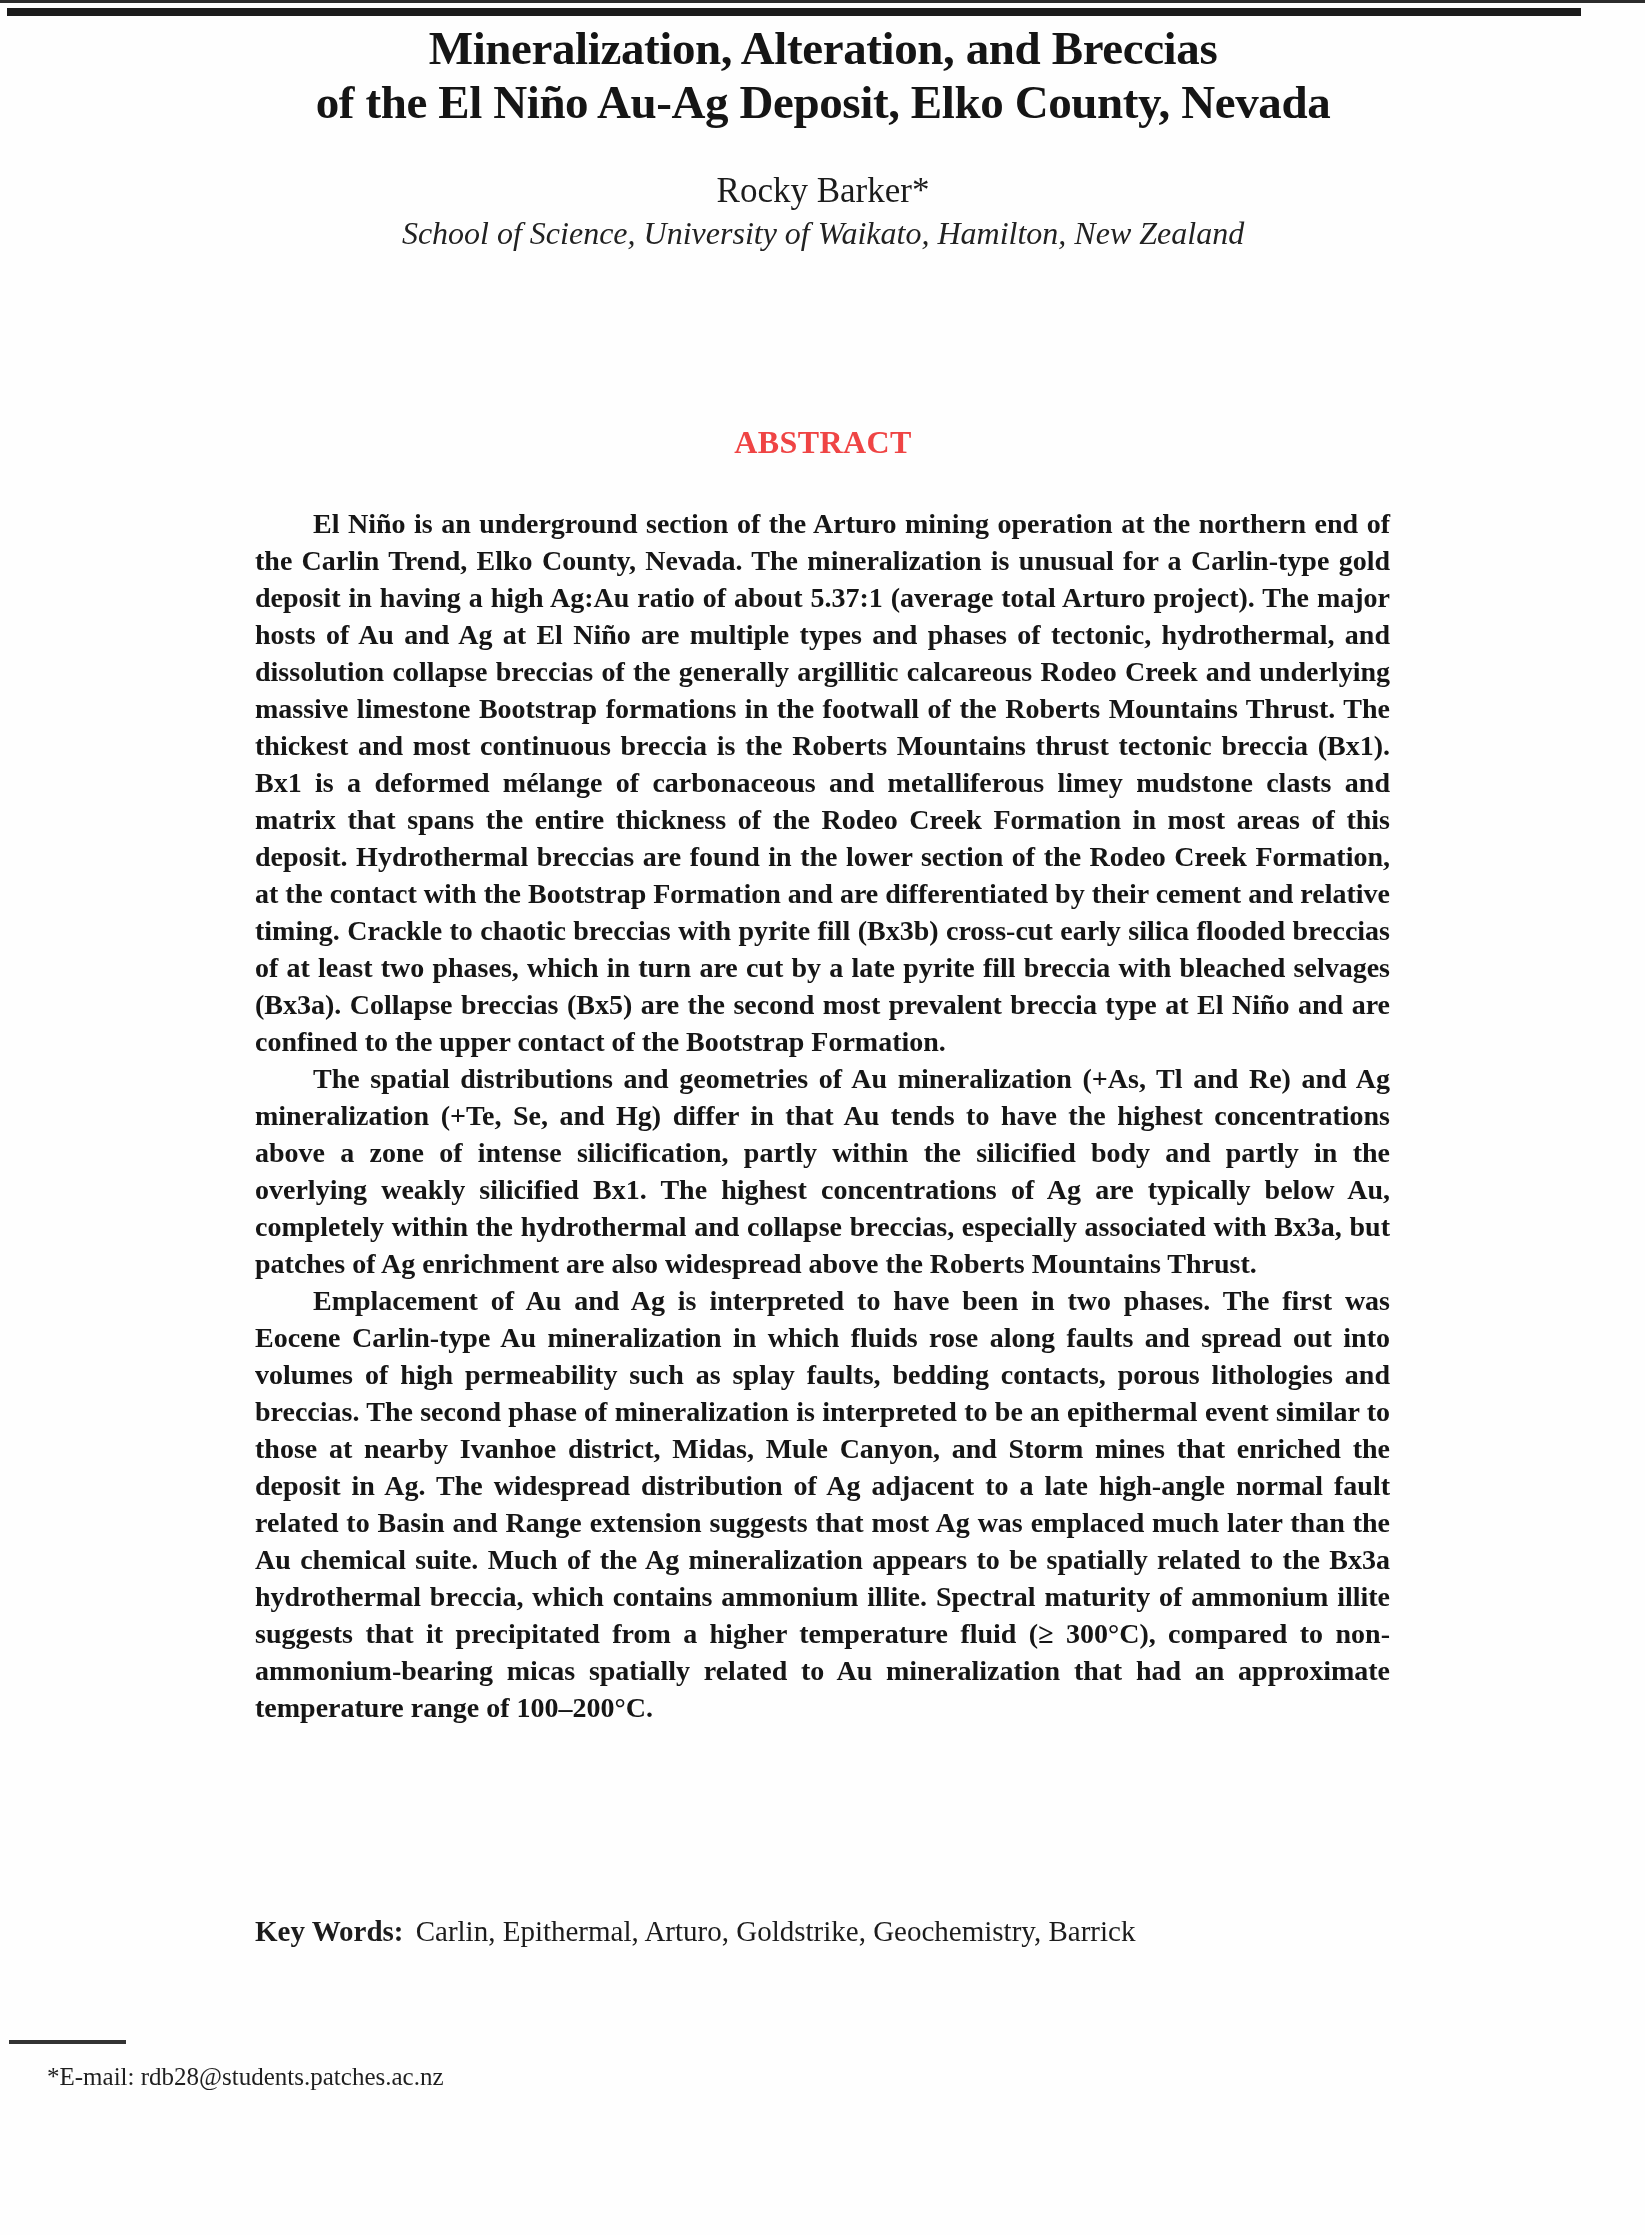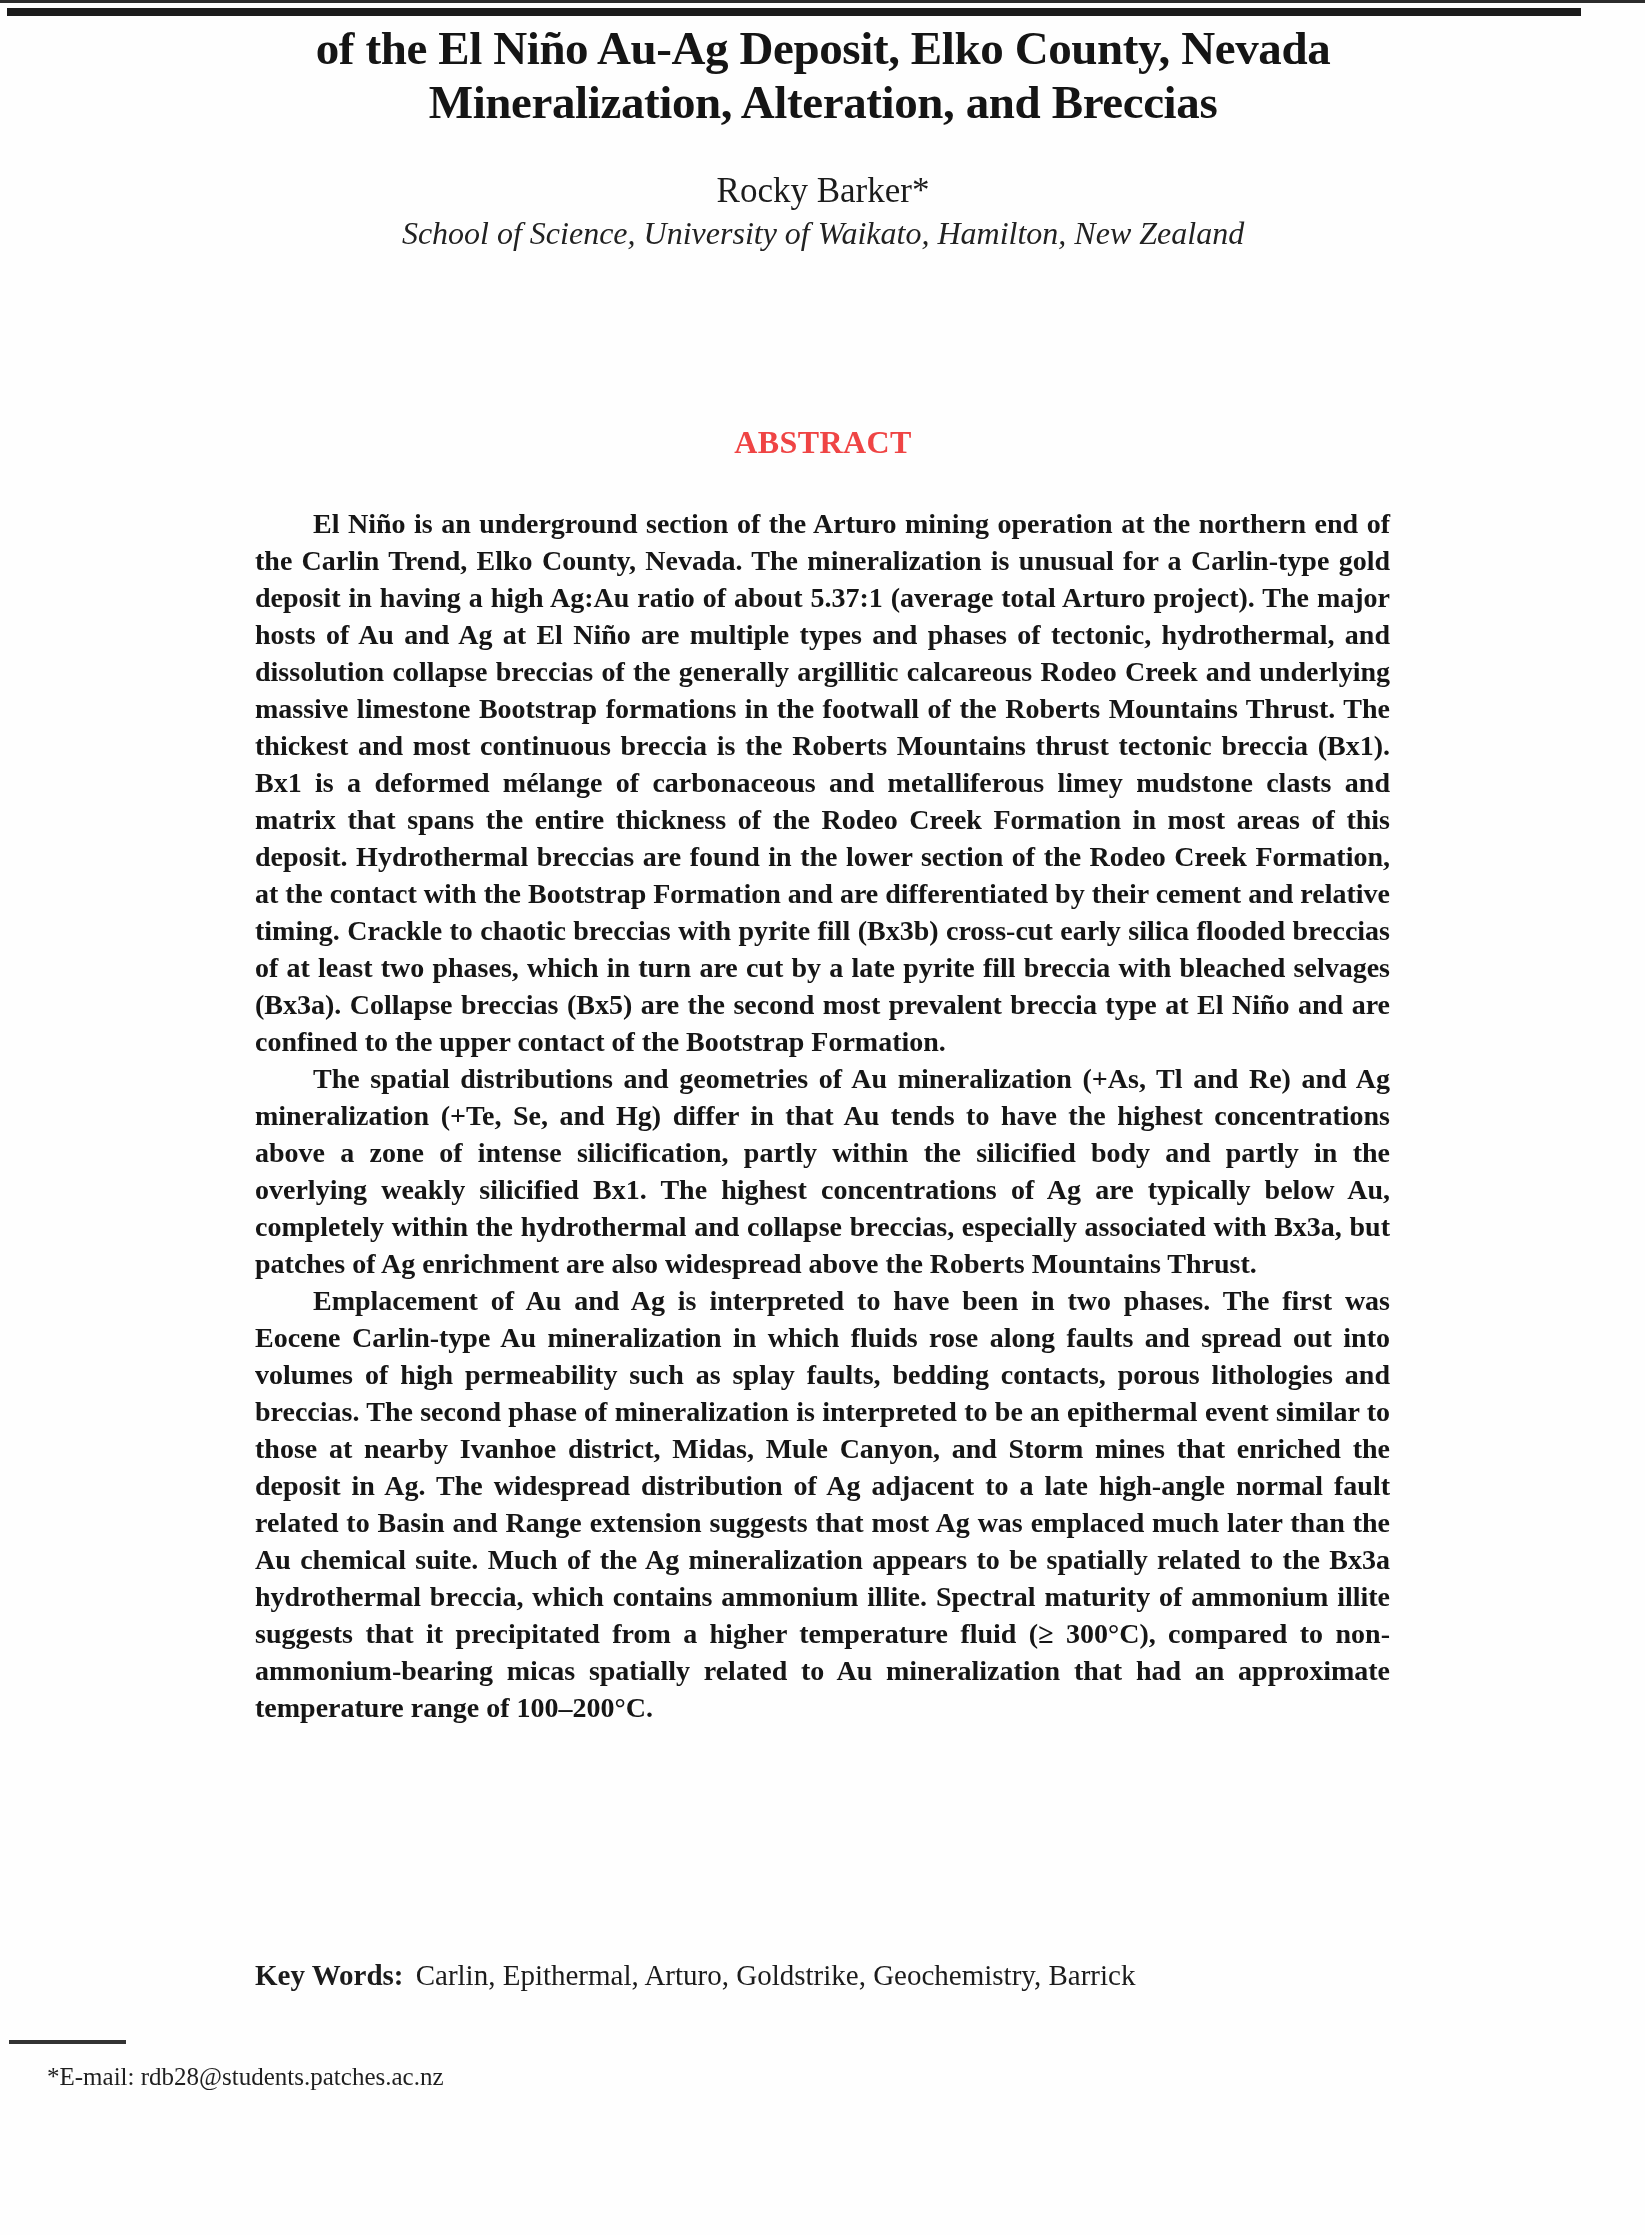--- a/index.html
+++ b/index.html
@@ -88,21 +88,20 @@
   }
   .abstract-body p {
     margin: 0;
     text-indent: 58px;
   }
   .keywords {
     position: absolute;
     top: 1915px; left: 255px;
     font-size: 29px;
     color: #1c1c1c;
-    margin-top: 44px;
   }
   .kw-label {
     font-weight: bold;
     margin-right: 12.2px;
   }
   .footnote-rule {
     position: absolute;
     top: 2040px; left: 8.7px;
     width: 117px; height: 3.5px;
     background: #333333;
@@ -124,22 +123,22 @@
 </style>
 </head>
 <body>
 
 <div class="page">
 
   <div class="rule-thin"></div>
   <div class="rule-thick"></div>
 
   <h1 class="title">
+    <span class="title-line">Mineralization, Alteration, and Breccias</span>
     <span class="title-line">of the El Niño Au-Ag Deposit, Elko County, Nevada</span>
-    <span class="title-line">Mineralization, Alteration, and Breccias</span>
   </h1>
 
   <div class="author-name pos-author1">Rocky Barker*</div>
   <div class="affiliation pos-aff1">School of Science, University of Waikato, Hamilton, New Zealand</div>
 
 
   <div class="abstract-heading">ABSTRACT</div>
 
   <div class="abstract-body">
     <p>El Niño is an underground section of the Arturo mining operation at the northern end of the Carlin Trend, Elko County, Nevada. The mineralization is unusual for a Carlin-type gold deposit in having a high Ag:Au ratio of about 5.37:1 (average total Arturo project). The major hosts of Au and Ag at El Niño are multiple types and phases of tectonic, hydrothermal, and dissolution collapse breccias of the generally argillitic calcareous Rodeo Creek and underlying massive limestone Bootstrap formations in the footwall of the Roberts Mountains Thrust. The thickest and most continuous breccia is the Roberts Mountains thrust tectonic breccia (Bx1). Bx1 is a deformed mélange of carbonaceous and metalliferous limey mudstone clasts and matrix that spans the entire thickness of the Rodeo Creek Formation in most areas of this deposit. Hydrothermal breccias are found in the lower section of the Rodeo Creek Formation, at the contact with the Bootstrap Formation and are differentiated by their cement and relative timing. Crackle to chaotic breccias with pyrite fill (Bx3b) cross-cut early silica flooded breccias of at least two phases, which in turn are cut by a late pyrite fill breccia with bleached selvages (Bx3a). Collapse breccias (Bx5) are the second most prevalent breccia type at El Niño and are confined to the upper contact of the Bootstrap Formation.</p>

